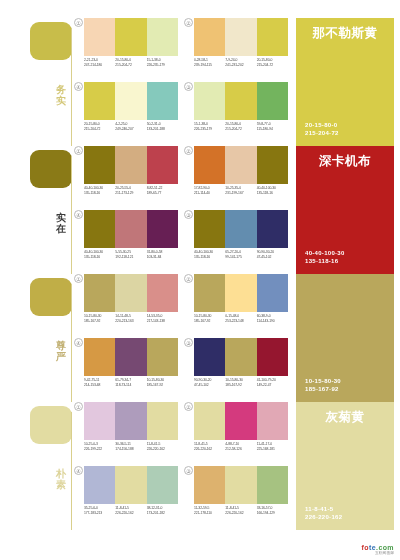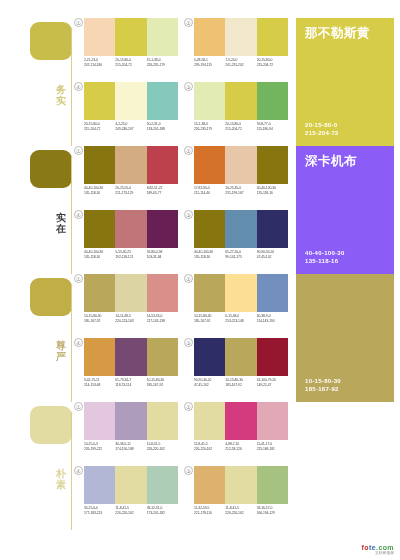--- a/index.html
+++ b/index.html
@@ -86,20 +86,21 @@
     position:absolute; left:296px; top:0;
     width:98px; height:128px;
     padding:8px 9px;
     color:#ffffff;
   }
   .namepanel .cname {
     font-size:12.5px;
     font-weight:bold;
     line-height:14px;
     letter-spacing:0.5px;
+    text-align:center;
   }
   .namepanel .ccodes {
     position:absolute; left:9px; bottom:9px;
     font-size:6px;
     line-height:8px;
     font-weight:bold;
     letter-spacing:0.3px;
   }
 
   
@@ -327,21 +328,21 @@
               <div class="c1">65-27-20-0</div>
               <div class="c2">99-141-175</div>
             </div>
           <div>
               <div class="c1">90-90-30-20</div>
               <div class="c2">47-45-102</div>
             </div>
         </div>
       </div>
     </div>
-    <div class="namepanel" style="background: #8b5cf6;">
+    <div class="namepanel" style="background: #b91c1c;">
       <div class="cname">深卡机布</div>
       <div class="ccodes">
         <div>40-40-100-30</div>
         <div>135-118-16</div>
       </div>
     </div>
   </div>
 
   <div class="section" id="sec2">
     <div class="leftcol">
@@ -542,20 +543,27 @@
               <div class="c1">11-8-41-5</div>
               <div class="c2">226-220-162</div>
             </div>
           <div>
               <div class="c1">33-16-57-0</div>
               <div class="c2">166-194-129</div>
             </div>
         </div>
       </div>
     </div>
+    <div class="namepanel" style="background: rgb(226, 220, 162);">
+      <div class="cname">灰菊黄</div>
+      <div class="ccodes">
+        <div>11-8-41-5</div>
+        <div>226-220-162</div>
+      </div>
+    </div>
   </div>
 
   <div class="footer">
     <div class="brand"><span class="b1">fo</span><span class="b2">te</span><span class="b3">.com</span></div>
     <div class="sub">互联网画廊</div>
   </div>
 
 </div>
 
 </body></html>

